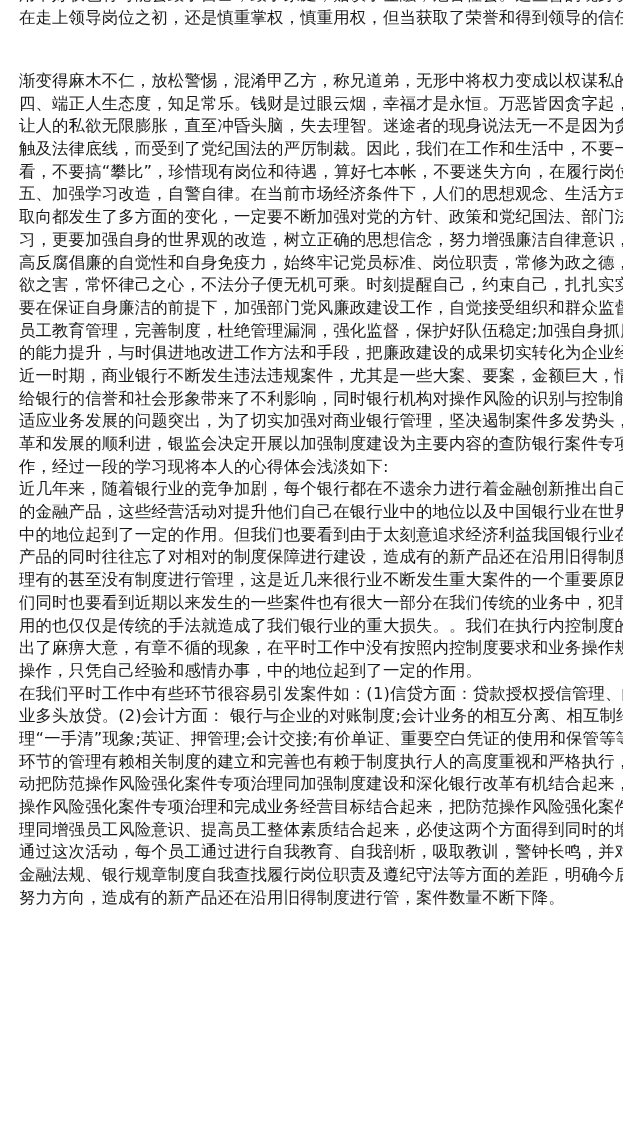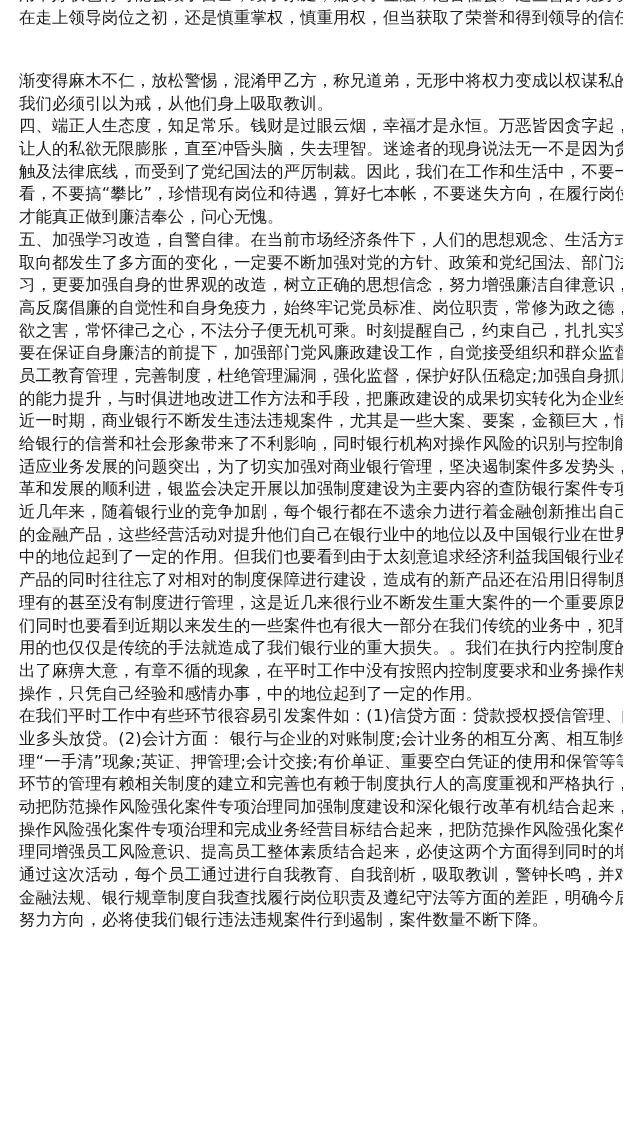--- a/index.html
+++ b/index.html
@@ -62,29 +62,27 @@
 
   <div class="block top-block">
     <span class="line">用不好权也将可能会毁了自己，毁了家庭，贻误了金融，危害社会。这些曾的现身说法也表明</span>
     <span class="line">在走上领导岗位之初，还是慎重掌权，慎重用权，但当获取了荣誉和得到领导的信任后就渐</span>
   </div>
 
   <div class="block main-block">
 
     <div class="para">
       <span class="line">渐变得麻木不仁，放松警惕，混淆甲乙方，称兄道弟，无形中将权力变成以权谋私的资本。</span>
-      <span class="line last">我们必须引以为戒，从他们身上吸取教训。</span>
     </div>
 
     <div class="para">
       <span class="line">四、端正人生态度，知足常乐。钱财是过眼云烟，幸福才是永恒。万恶皆因贪字起，贪念会</span>
       <span class="line">让人的私欲无限膨胀，直至冲昏头脑，失去理智。迷途者的现身说法无一不是因为贪欲之手</span>
       <span class="line">触及法律底线，而受到了党纪国法的严厉制裁。因此，我们在工作和生活中，不要一切向“钱”</span>
       <span class="line">看，不要搞“攀比”，珍惜现有岗位和待遇，算好七本帐，不要迷失方向，在履行岗位职责时，</span>
-      <span class="line last">才能真正做到廉洁奉公，问心无愧。</span>
     </div>
 
     <div class="para">
       <span class="line">五、加强学习改造，自警自律。在当前市场经济条件下，人们的思想观念、生活方式和价值</span>
       <span class="line">取向都发生了多方面的变化，一定要不断加强对党的方针、政策和党纪国法、部门法规的学</span>
       <span class="line">习，更要加强自身的世界观的改造，树立正确的思想信念，努力增强廉洁自律意识，不断提</span>
       <span class="line">高反腐倡廉的自觉性和自身免疫力，始终牢记党员标准、岗位职责，常修为政之德，常思贪</span>
       <span class="line">欲之害，常怀律己之心，不法分子便无机可乘。时刻提醒自己，约束自己，扎扎实实做好工</span>
     </div>
 
@@ -92,20 +90,21 @@
       <span class="line">要在保证自身廉洁的前提下，加强部门党风廉政建设工作，自觉接受组织和群众监督，加强</span>
       <span class="line">员工教育管理，完善制度，杜绝管理漏洞，强化监督，保护好队伍稳定;加强自身抓廉政建设</span>
       <span class="line">的能力提升，与时俱进地改进工作方法和手段，把廉政建设的成果切实转化为企业经营效益。</span>
     </div>
 
     <div class="para">
       <span class="line">近一时期，商业银行不断发生违法违规案件，尤其是一些大案、要案，金额巨大，情节恶劣，</span>
       <span class="line">给银行的信誉和社会形象带来了不利影响，同时银行机构对操作风险的识别与控制能力不能</span>
       <span class="line">适应业务发展的问题突出，为了切实加强对商业银行管理，坚决遏制案件多发势头，保证改</span>
       <span class="line">革和发展的顺利进，银监会决定开展以加强制度建设为主要内容的查防银行案件专项治理工</span>
+      <span class="line last">作，经过一段的学习现将本人的心得体会浅淡如下:</span>
     </div>
 
     <div class="para">
       <span class="line">近几年来，随着银行业的竞争加剧，每个银行都在不遗余力进行着金融创新推出自己有特色</span>
       <span class="line">的金融产品，这些经营活动对提升他们自己在银行业中的地位以及中国银行业在世界银行业</span>
       <span class="line">中的地位起到了一定的作用。但我们也要看到由于太刻意追求经济利益我国银行业在推出新</span>
       <span class="line">产品的同时往往忘了对相对的制度保障进行建设，造成有的新产品还在沿用旧得制度进行管</span>
       <span class="line">理有的甚至没有制度进行管理，这是近几来很行业不断发生重大案件的一个重要原因。但我</span>
       <span class="line">们同时也要看到近期以来发生的一些案件也有很大一部分在我们传统的业务中，犯罪份子利</span>
       <span class="line">用的也仅仅是传统的手法就造成了我们银行业的重大损失。。我们在执行内控制度的过程中</span>
@@ -119,17 +118,17 @@
       <span class="line">理“一手清”现象;英证、押管理;会计交接;有价单证、重要空白凭证的使用和保管等等。这些</span>
       <span class="line">环节的管理有赖相关制度的建立和完善也有赖于制度执行人的高度重视和严格执行，这次活</span>
       <span class="line">动把防范操作风险强化案件专项治理同加强制度建设和深化银行改革有机结合起来，把防范</span>
       <span class="line">操作风险强化案件专项治理和完成业务经营目标结合起来，把防范操作风险强化案件专项治</span>
       <span class="line last">理同增强员工风险意识、提高员工整体素质结合起来，必使这两个方面得到同时的增强。</span>
     </div>
 
     <div class="para">
       <span class="line">通过这次活动，每个员工通过进行自我教育、自我剖析，吸取教训，警钟长鸣，并对照有关</span>
       <span class="line">金融法规、银行规章制度自我查找履行岗位职责及遵纪守法等方面的差距，明确今后工作的</span>
-      <span class="line last">努力方向，必将使我们银行违法违规案件行到遏制，案件数量不断下降。</span>
+      <span class="line last">努力方向，造成有的新产品还在沿用旧得制度进行管，案件数量不断下降。</span>
     </div>
 
   </div>
 </div>
 
 </body></html>

